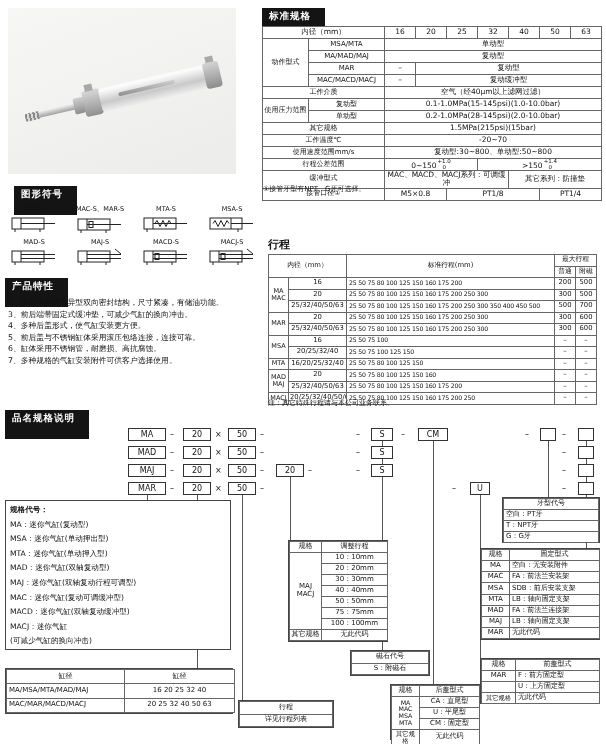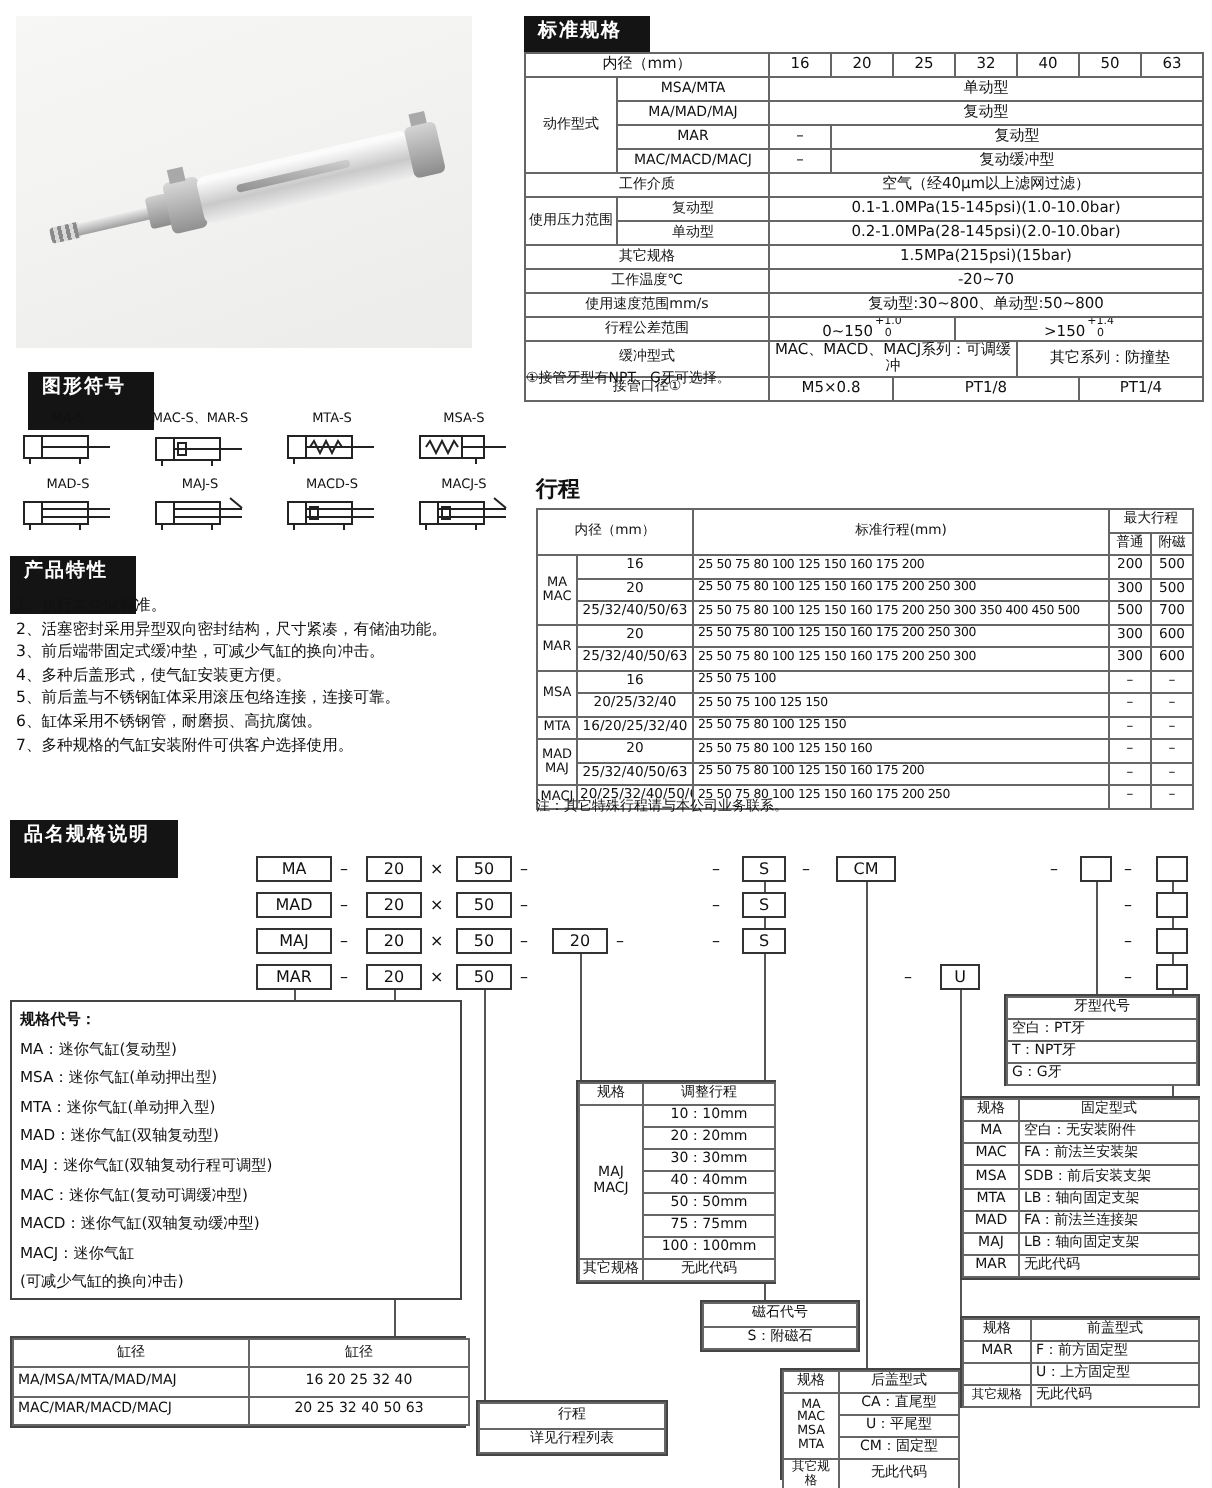--- a/index.html
+++ b/index.html
@@ -287,21 +287,20 @@
           <line x1="38" y1="2" x2="44" y2="7"></line>
           <line x1="4" y1="15" x2="4" y2="18"></line>
           <line x1="29" y1="15" x2="29" y2="18"></line>
         </g>
       </svg>
   </div>
 </div>
 
 <div class="secbar" style="left:5px;top:278px">产品特性</div>
 <div class="features">
-  <div>1、执行本企业标准。</div>
   <div>2、活塞密封采用异型双向密封结构，尺寸紧凑，有储油功能。</div>
   <div>3、前后端带固定式缓冲垫，可减少气缸的换向冲击。</div>
   <div>4、多种后盖形式，使气缸安装更方便。</div>
   <div>5、前后盖与不锈钢缸体采用滚压包络连接，连接可靠。</div>
   <div>6、缸体采用不锈钢管，耐磨损、高抗腐蚀。</div>
   <div>7、多种规格的气缸安装附件可供客户选择使用。</div>
 </div>
 
 <div class="stk-title">行程</div>
 <table class="stk-table">

